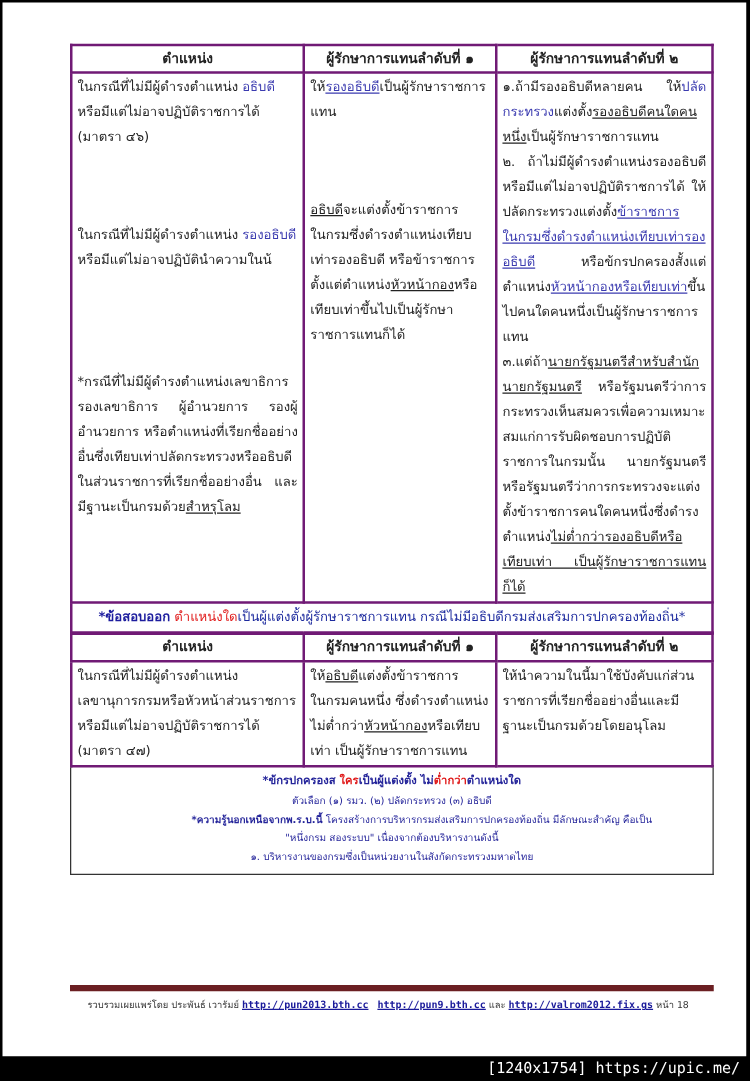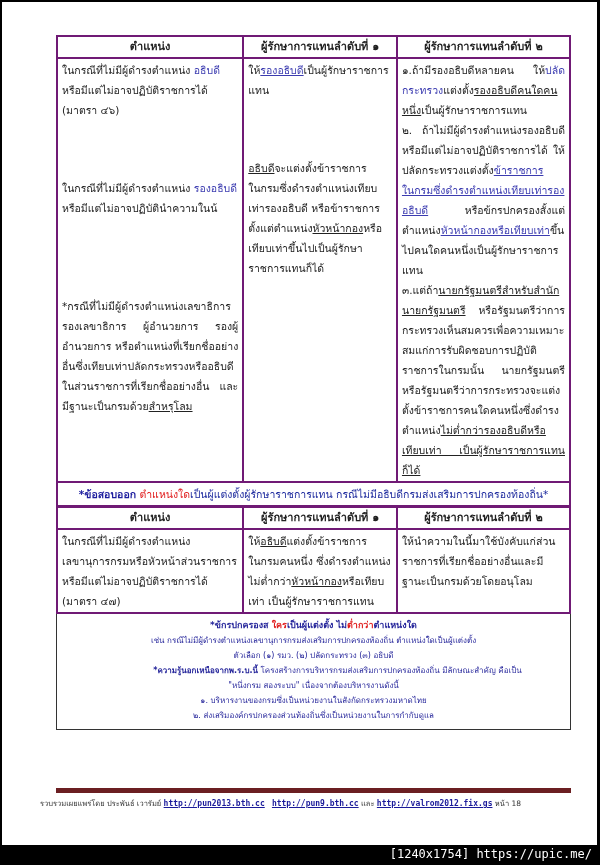--- a/index.html
+++ b/index.html
@@ -17,21 +17,21 @@
   .u { text-decoration:underline; }
   .note-row td { text-align:center; font-size:8px; line-height:16px; padding:1px 2px; }
   .note-row .lbl { color:#1d1d9e; font-weight:bold; }
   .red { color:#e01b1b; }
   .navy { color:#1d2a9e; }
   .box { border:1px solid #333; border-top:none; padding:4px 4px 6px; text-align:center; font-size:8px; line-height:15px; color:#24249a; }
   .box .h { font-weight:bold; font-size:9px; }
   .box .h2 { font-weight:bold; font-size:10px; }
   .box .b { font-weight:bold;margin-left:48px; }
   .rule { position:absolute; left:54px; top:786px; width:515px; height:5px; background:#6b1f22; }
-  .footer { position:absolute; left:38px; top:795px; width:520px; font-size:7.5px; color:#333; white-space:nowrap; }
+  .footer { position:absolute; left:68px; top:795px; width:520px; font-size:7.5px; color:#333; white-space:nowrap; }
   .footer a { color:#1a1a9a; font-family:"DejaVu Sans Mono", monospace; font-weight:bold; text-decoration:underline; font-size:8px; }
   .stamp { position:absolute; right:8px; top:847px; color:#fff; font-family:"DejaVu Sans Mono", monospace; font-size:12px;margin-left:40px; }
 </style>
 </head>
 <body>
 
 <div class="page">
   <div class="doc">
 
     <table class="t">
@@ -110,28 +110,26 @@
         </td>
         <td>ให้นำความในนี้มาใช้บังคับแก่ส่วนราชการที่เรียกชื่ออย่างอื่นและมีฐานะเป็นกรมด้วยโดยอนุโลม</td>
       </tr>
     </tbody>
       </table>
 
     <div class="box">
       <div class="h">
         <span>*ข้กรปกครองส </span><span class="red">ใคร</span><span>เป็นผู้แต่งตั้ง ไม่</span><span class="red">ต่ำกว่า</span><span>ตำแหน่งใด</span>
       </div>
-      <div>เช่น กรณีไม่มีผู้ดำรงตำแหน่งเลขานุการกรมส่งเสริมการปกครองท้องถิ่น ตำแหน่งใดเป็นผู้แต่งตั้ง</div>
       <div>ตัวเลือก (๑) รมว. (๒) ปลัดกระทรวง (๓) อธิบดี</div>
       <div>
         <span class="b">*ความรู้นอกเหนือจากพ.ร.บ.นี้</span><span> โครงสร้างการบริหารกรมส่งเสริมการปกครองท้องถิ่น  มีลักษณะสำคัญ คือเป็น</span>
       </div>
       <div>"หนึ่งกรม สองระบบ" เนื่องจากต้องบริหารงานดังนี้</div>
       <div>๑. บริหารงานของกรมซึ่งเป็นหน่วยงานในสังกัดกระทรวงมหาดไทย</div>
-      <div>๒. ส่งเสริมองค์กรปกครองส่วนท้องถิ่นซึ่งเป็นหน่วยงานในการกำกับดูแล</div>
     </div>
   </div>
 
   <div class="rule"></div>
   <div class="footer">
     <span>รวบรวมเผยแพร่โดย ประพันธ์ เวารัมย์ </span>
     <a>http://pun2013.bth.cc</a>&nbsp;&nbsp;
     <a>http://pun9.bth.cc</a><span> และ </span><a>http://valrom2012.fix.gs</a><span> หน้า 18</span>
   </div>
 </div>

